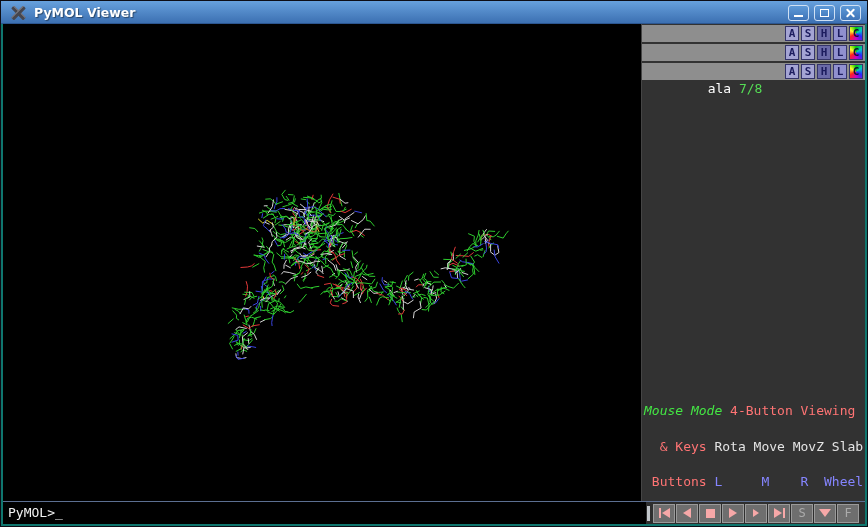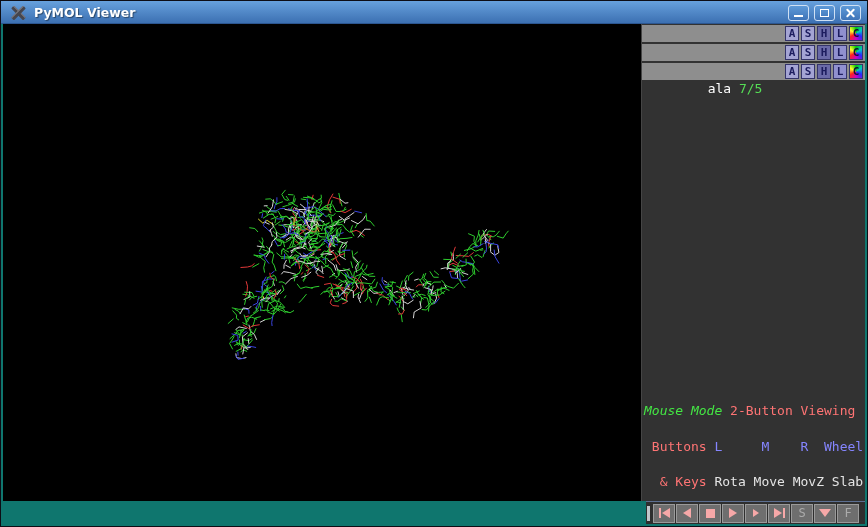--- a/index.html
+++ b/index.html
@@ -814,47 +814,48 @@
         <div class="ashlc">
           <div class="ab ab-a">A</div>
           <div class="ab ab-s">S</div>
           <div class="ab ab-h">H</div>
           <div class="ab ab-l">L</div>
           <div class="ab ab-c">C</div>
         </div>
       </div>
 
       <div class="obj-row">
-        <span class="nm">ala</span><span class="cnt"> 7/5</span>
+        <span class="nm">ala</span><span class="cnt"> 7/8</span>
         <div class="ashlc">
           <div class="ab ab-a">A</div>
           <div class="ab ab-s">S</div>
           <div class="ab ab-h">H</div>
           <div class="ab ab-l">L</div>
           <div class="ab ab-c">C</div>
         </div>
       </div>
 
     </div>
 
     <div class="mouse-panel">
-      <div><span class="c-green">Mouse Mode </span><span class="c-red">2-Button Viewing</span></div>
+      <div><span class="c-green">Mouse Mode </span><span class="c-red">4-Button Viewing</span></div>
+      <div><span class="c-red">  &amp; Keys </span><span class="c-white">Rota Move MovZ Slab</span></div>
       <div><span class="c-red"> Buttons </span><span class="c-blue">L     M    R  Wheel</span></div>
-      <div><span class="c-red">  &amp; Keys </span><span class="c-white">Rota Move MovZ Slab</span></div>
       <div><span class="c-blue">    Shft </span><span class="c-white">+Box -Box Clip MovS</span></div>
       
       
       
       
       
       
     </div>
 
   </div>
 
+  <div class="cmdline"><span>PyMOL&gt;_</span></div>
 
   <div class="playbar">
     <div class="grip"></div>
     <div class="pb-btn">
         <div class="vbar"></div>
         <div class="tri-l"></div>
       </div>
     <div class="pb-btn">
         <div class="tri-l"></div>
       </div>

